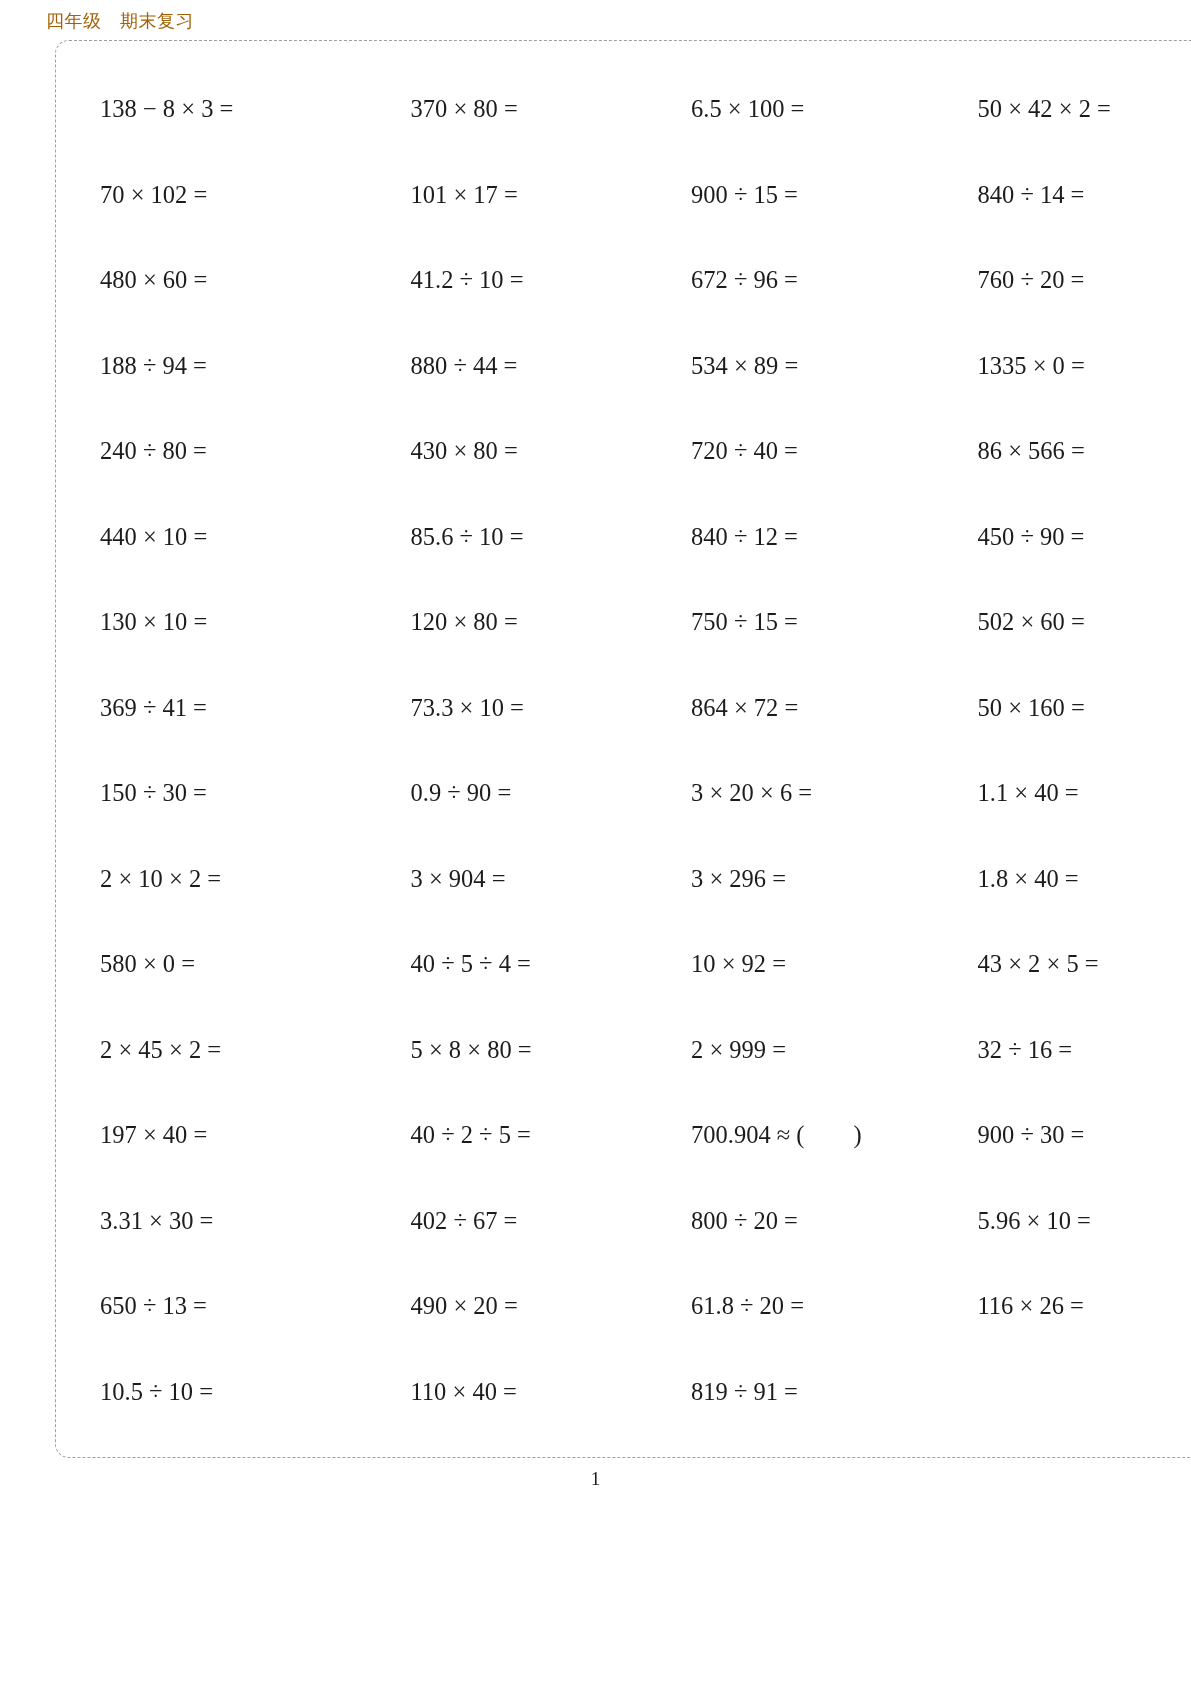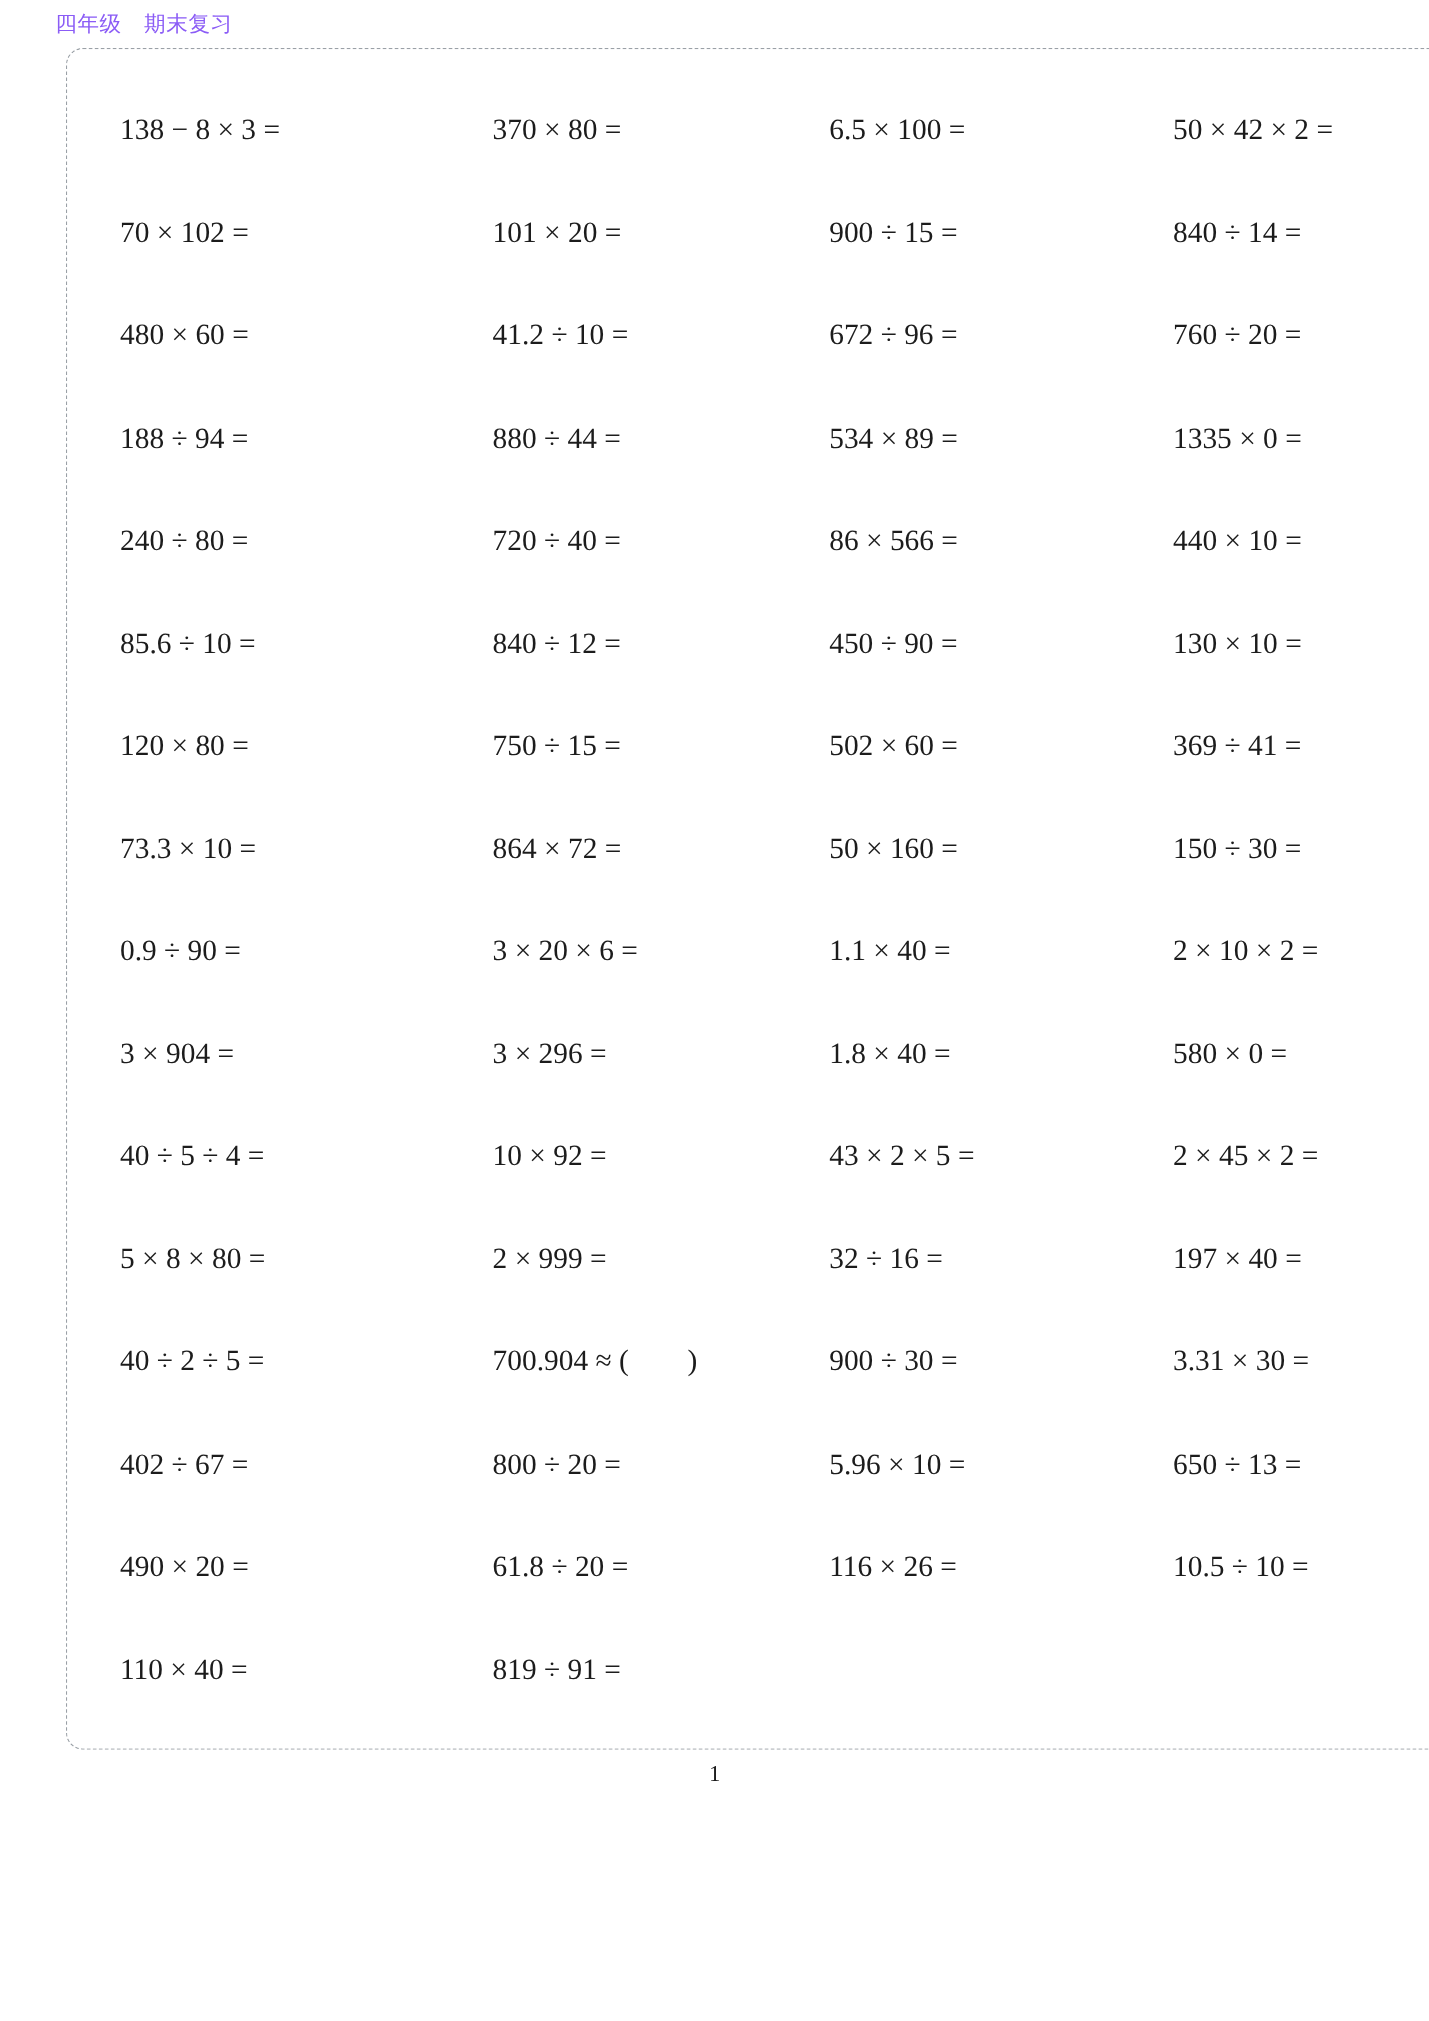--- a/index.html
+++ b/index.html
@@ -25,21 +25,21 @@
   }
 
   
   .worksheet-header {
     position: absolute;
     left: 46px;
     top: 8px;
     font-family: "DejaVu Sans", "Liberation Sans", sans-serif;
     font-size: 18px;
     line-height: 26px;
-    color: #8b5cf6;
+    color: #a16207;
     white-space: pre;
     letter-spacing: 0.5px;
   }
 
   
   .problem-frame {
     position: absolute;
     left: 55px;
     top: 40px;
     width: 1164px;
@@ -97,32 +97,33 @@
 
   <div class="worksheet-header">四年级　期末复习</div>
 
   <div class="problem-frame">
     <div class="problem-grid">
         <div class="problem-cell">138 − 8 × 3 =</div>
         <div class="problem-cell">370 × 80 =</div>
         <div class="problem-cell">6.5 × 100 =</div>
         <div class="problem-cell">50 × 42 × 2 =</div>
         <div class="problem-cell">70 × 102 =</div>
-        <div class="problem-cell">101 × 20 =</div>
+        <div class="problem-cell">101 × 17 =</div>
         <div class="problem-cell">900 ÷ 15 =</div>
         <div class="problem-cell">840 ÷ 14 =</div>
         <div class="problem-cell">480 × 60 =</div>
         <div class="problem-cell">41.2 ÷ 10 =</div>
         <div class="problem-cell">672 ÷ 96 =</div>
         <div class="problem-cell">760 ÷ 20 =</div>
         <div class="problem-cell">188 ÷ 94 =</div>
         <div class="problem-cell">880 ÷ 44 =</div>
         <div class="problem-cell">534 × 89 =</div>
         <div class="problem-cell">1335 × 0 =</div>
         <div class="problem-cell">240 ÷ 80 =</div>
+        <div class="problem-cell">430 × 80 =</div>
         <div class="problem-cell">720 ÷ 40 =</div>
         <div class="problem-cell">86 × 566 =</div>
         <div class="problem-cell">440 × 10 =</div>
         <div class="problem-cell">85.6 ÷ 10 =</div>
         <div class="problem-cell">840 ÷ 12 =</div>
         <div class="problem-cell">450 ÷ 90 =</div>
         <div class="problem-cell">130 × 10 =</div>
         <div class="problem-cell">120 × 80 =</div>
         <div class="problem-cell">750 ÷ 15 =</div>
         <div class="problem-cell">502 × 60 =</div>

